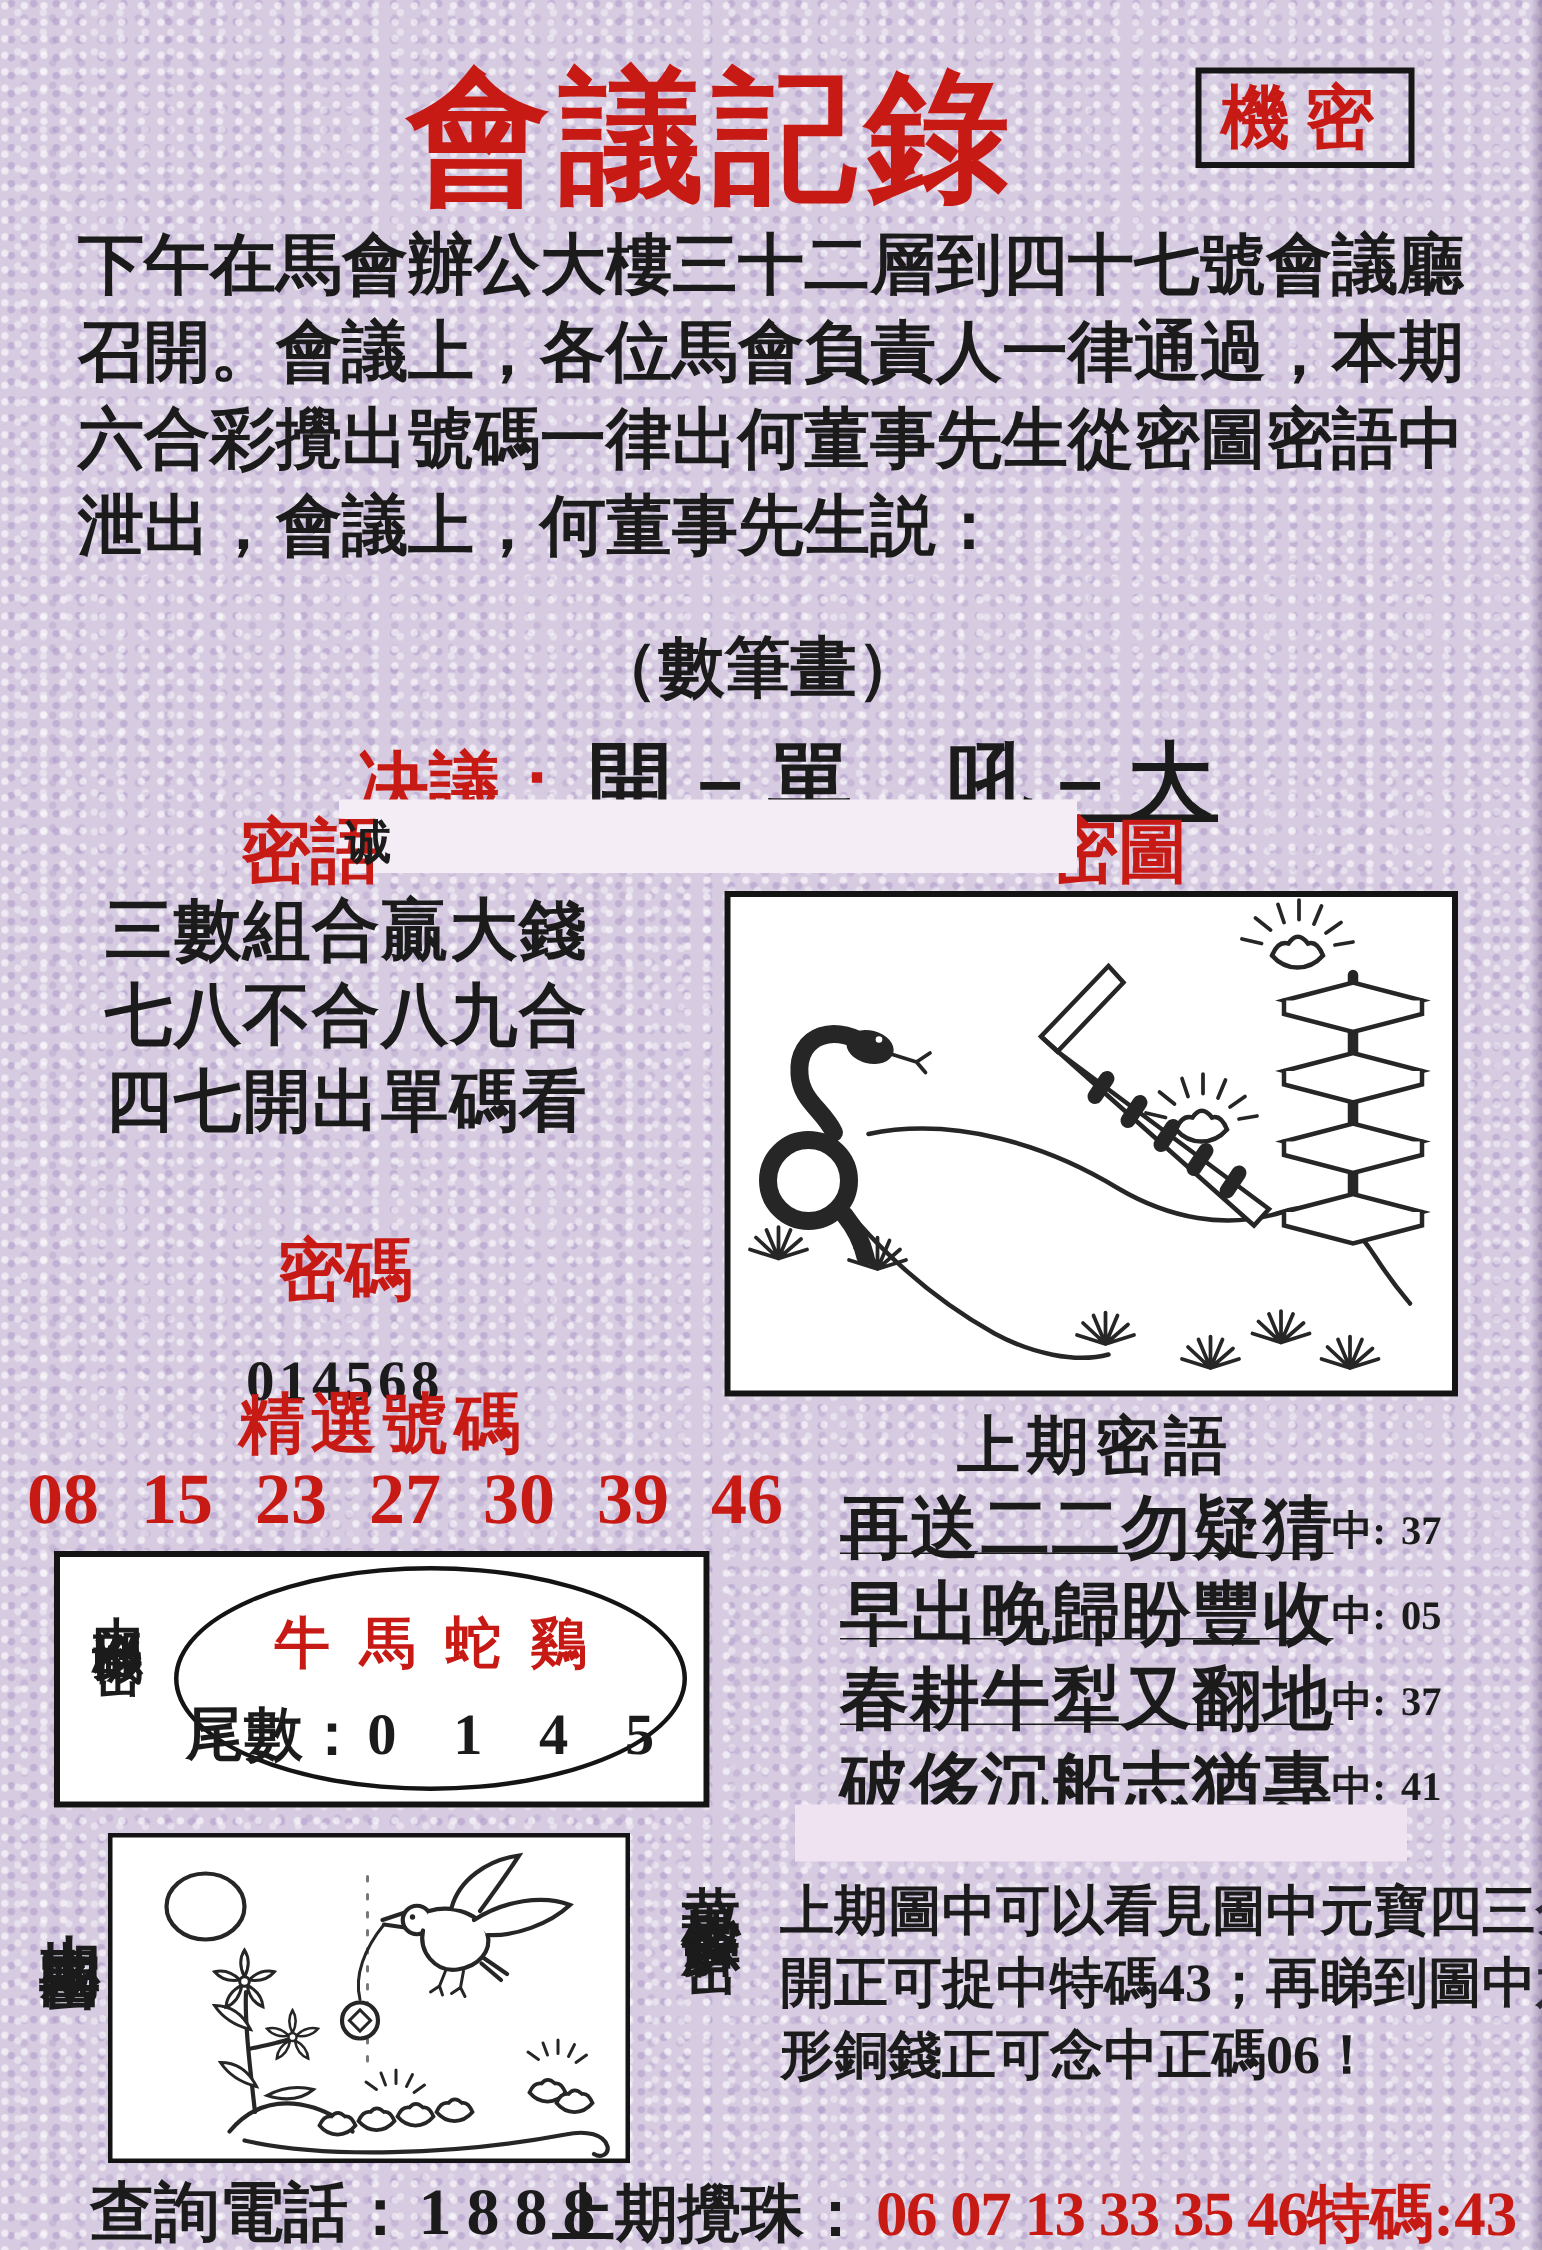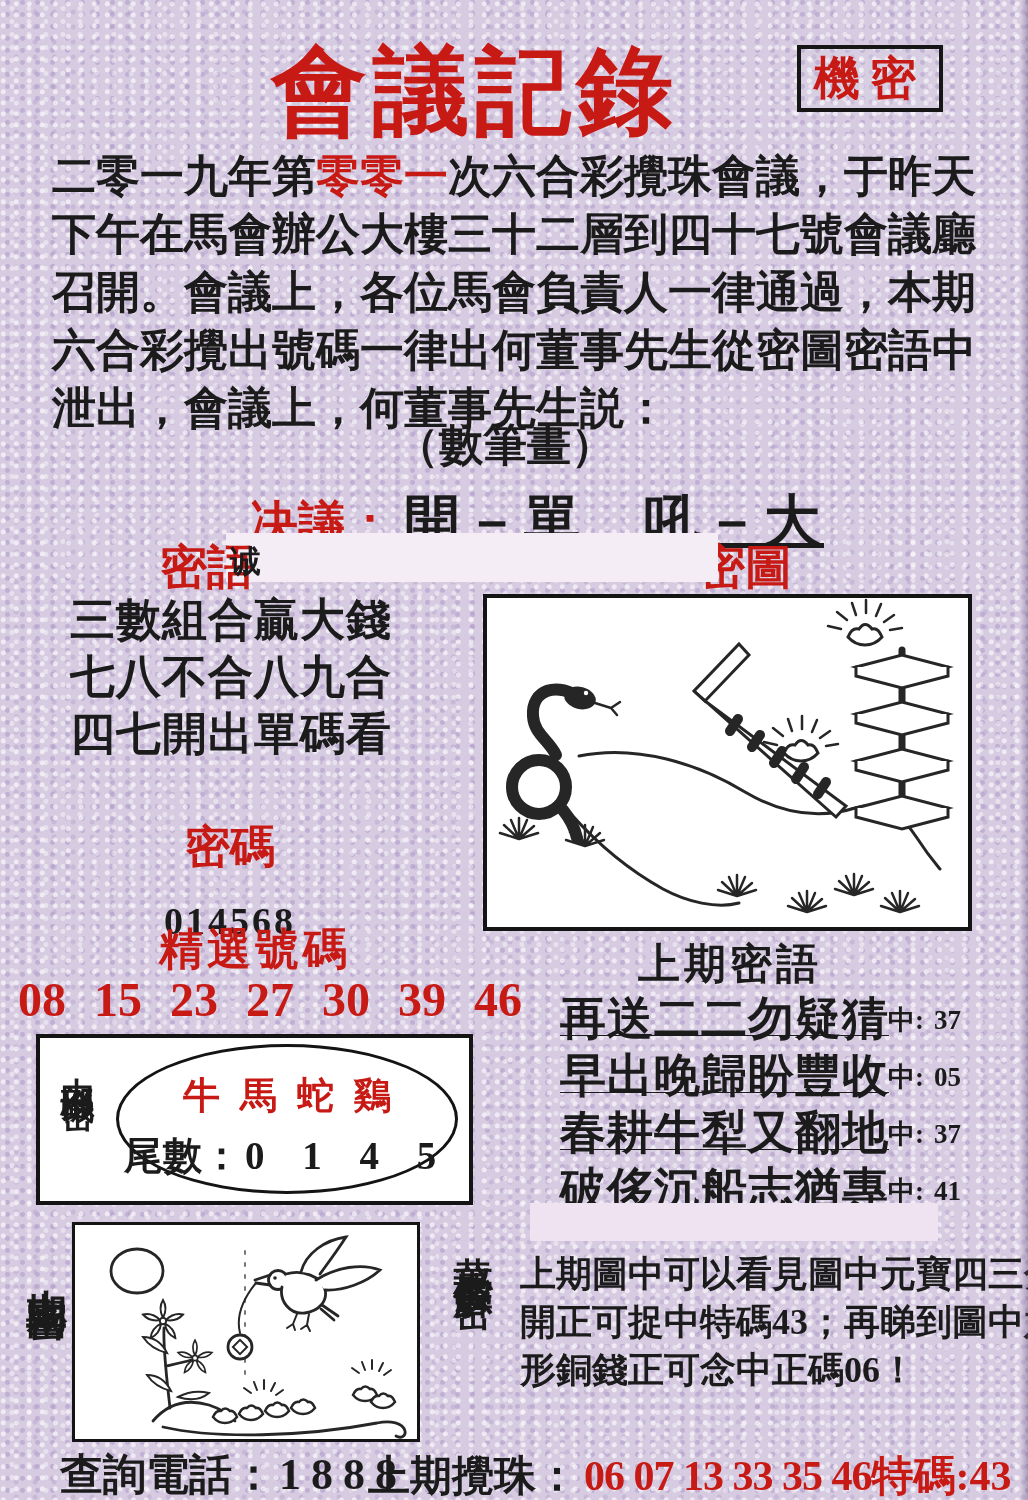--- a/index.html
+++ b/index.html
@@ -22,21 +22,21 @@
   .nowrap{white-space:nowrap;}
   .title{left:235px;top:28px;width:480px;text-align:center;font-size:96px;letter-spacing:6px;color:#c81a15;}
   .stamp{left:797px;top:45px;width:146px;height:67px;border:4px solid #161616;
     display:flex;align-items:center;justify-content:center;
     font-size:46px;letter-spacing:10px;padding-left:0;box-sizing:border-box;color:#c81a15;background:rgba(255,255,255,.06);}
   .intro{left:52px;top:148px;width:935px;}
   .iline{font-size:44px;line-height:58px;white-space:nowrap;}
   .phrase-line{left:395px;top:416px;display:flex;align-items:baseline;white-space:nowrap;}
   .phrase{font-size:60px;color:#c81a15;letter-spacing:1px;}
   .pnote{font-size:44px;}
-  .resolution{left:250px;top:484px;display:flex;align-items:baseline;white-space:nowrap;}
+  .resolution{left:238px;top:484px;display:flex;align-items:baseline;white-space:nowrap;}
   .res-label{font-size:48px;color:#c81a15;}
   .res-text{font-size:56px;letter-spacing:4px;margin-left:10px;text-decoration:underline;}
   .miyu{left:160px;top:536px;font-size:47px;color:#c81a15;z-index:3;}
   .censor1{left:226px;top:533px;width:492px;height:49px;background:#f5edf5;z-index:2;}
   .cchar{left:230px;top:541px;font-size:31px;z-index:4;}
   .mitu{left:698px;top:536px;font-size:47px;color:#c81a15;z-index:1;}
   .tips{left:70px;top:592px;}
   .tline{font-size:45px;line-height:57px;letter-spacing:1px;white-space:nowrap;}
   .code-label{left:60px;top:817px;width:340px;text-align:center;font-size:45px;color:#c81a15;}
   .code-value{left:60px;top:899px;width:340px;text-align:center;font-size:38px;letter-spacing:3px;}
@@ -71,21 +71,20 @@
 </style>
 </head>
 <body>
 
 <div class="page">
 
   <div class="abs title nowrap">會議記錄</div>
   <div class="abs stamp">機密</div>
 
   <div class="abs intro">
-    <div class="iline"><span>二零一九年第</span><span class="red">零零一</span><span>次六合彩攪珠會議，于昨天</span></div>
     <div class="iline">下午在馬會辦公大樓三十二層到四十七號會議廳</div>
     <div class="iline">召開。會議上，各位馬會負責人一律通過，本期</div>
     <div class="iline">六合彩攪出號碼一律出何董事先生從密圖密語中</div>
     <div class="iline">泄出，會議上，何董事先生説：</div>
   </div>
 
   <div class="abs phrase-line">
     <span class="pnote">（數筆畫）</span>
   </div>
 

